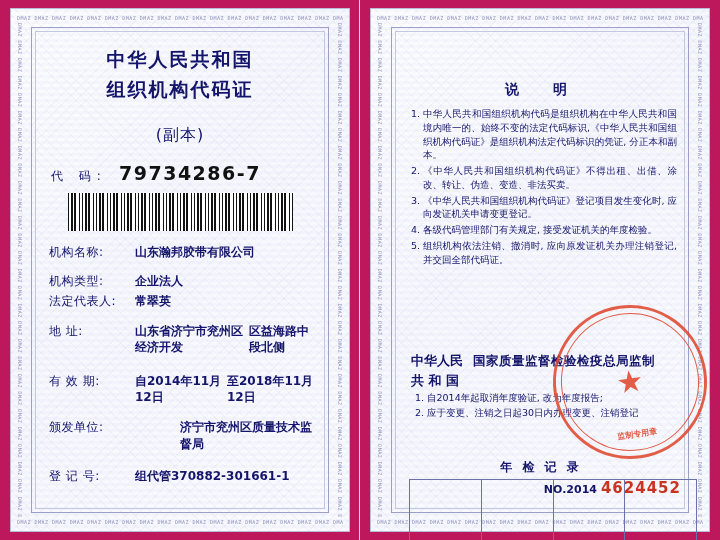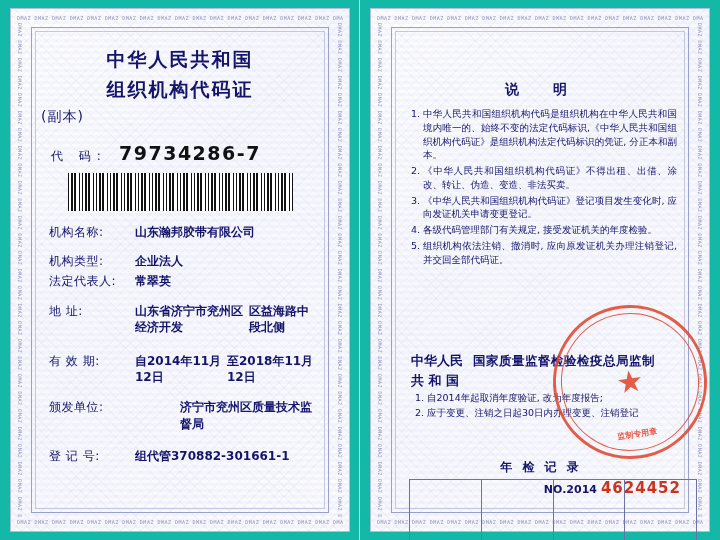--- a/index.html
+++ b/index.html
@@ -10,21 +10,21 @@
     overflow:hidden;
   }
   .sheet{
     position:relative;width:720px;height:540px;
     display:flex;
   }
   .page{
     position:relative;
     width:360px;height:540px;
     box-sizing:border-box;
-    background:#14b8a6;
+    background:#be185d;
   }
   .page-inner{
     position:absolute;
     left:10px;top:8px;right:10px;bottom:8px;
     background:
       repeating-linear-gradient(0deg, rgba(255,255,255,0) 0 3px, rgba(120,130,190,0.045) 3px 6px),
       linear-gradient(135deg,#fdfdff 0%,#f7f8fe 40%,#fafaff 100%);
     border:1px solid #b9bcd8;
   }
   
@@ -73,21 +73,21 @@
   .title1{
     text-align:center;font-size:19px;font-weight:bold;letter-spacing:2px;
     color:#14146b;margin-top:12px;
     font-family:"DejaVu Sans","Liberation Sans",sans-serif;
   }
   .title2{
     text-align:center;font-size:19px;font-weight:bold;letter-spacing:2px;
     color:#14146b;margin-top:4px;
   }
   .subtitle{
-    font-size:14px;color:#14146b;margin-top:5px;letter-spacing:1px;
+    text-align:center;font-size:16px;color:#14146b;margin-top:22px;letter-spacing:1px;
   }
   .code-row{
     display:flex;align-items:baseline;margin-top:16px;padding-left:10px;
   }
   .code-label{font-size:12px;letter-spacing:6px;color:#14146b;width:68px;}
   .code-value{
     font-size:19px;font-weight:bold;letter-spacing:1.5px;color:#111;
     font-family:"DejaVu Sans","Liberation Sans",sans-serif;
   }
   .barcode{

